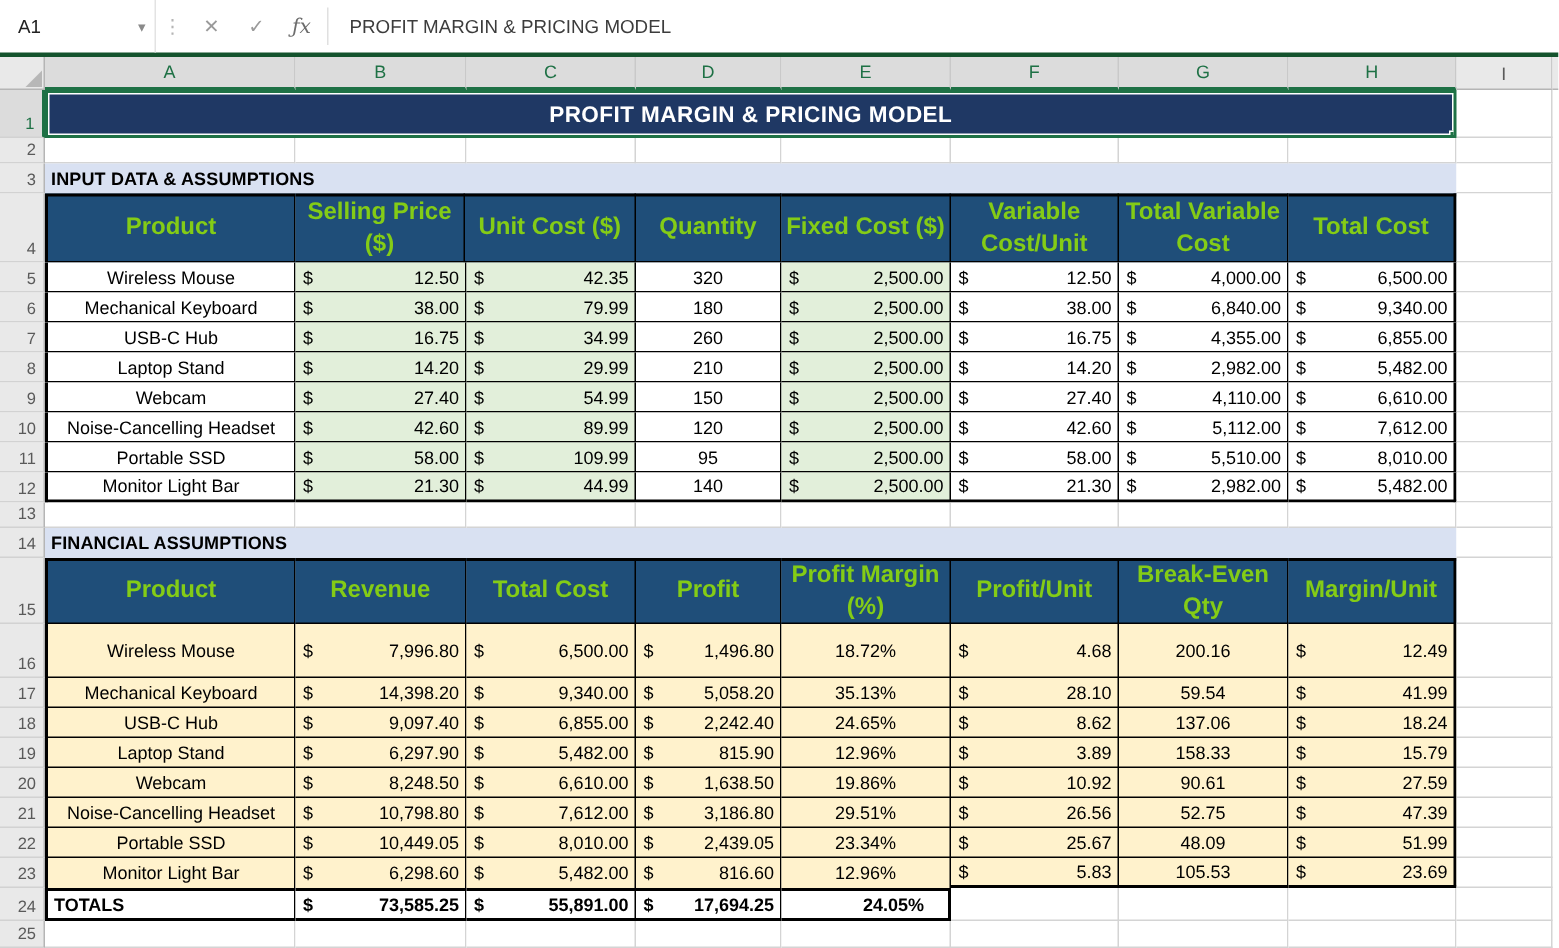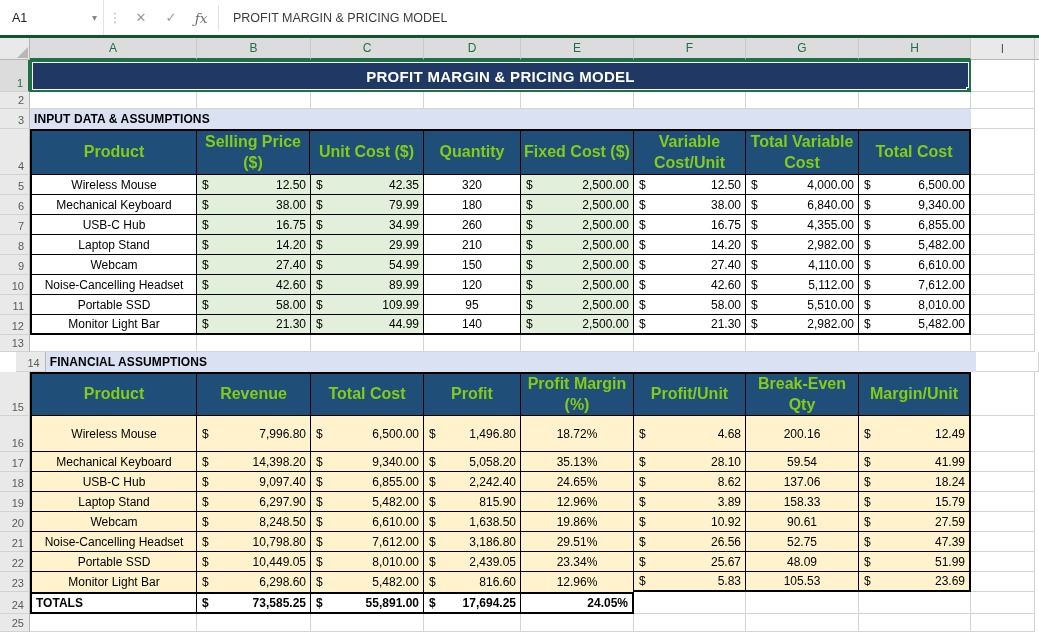--- a/index.html
+++ b/index.html
@@ -38,21 +38,21 @@
   .tc{border-right:1px solid #000; border-bottom:1px solid #000;}
   .cfirst{border-left:2px solid #000;}
   .clast{border-right-width:2px;}
   .rtop{border-top:2px solid #000;}
   .rbot{border-bottom-width:2px; border-bottom-style:solid; border-bottom-color:#000;}
   .nobot{border-bottom:none;}
   .th{background:var(--navy); color:#84cc16; font-weight:bold; justify-content:center; text-align:center; font-size:16px; line-height:1.3; padding:0 2px;}
   .money{justify-content:space-between; padding:0 4px 0 5px;}
   .txt{justify-content:center; text-align:center;}
   .num{justify-content:center;}
-  .pctr{justify-content:flex-end; padding-right:4px;}
+  .pctr{justify-content:flex-end; padding-right:16px;}
   .lbl{justify-content:flex-start; padding-left:4px; font-weight:bold;}
   .bold{font-weight:bold;}
   .g{background:var(--gfill);}
   .y{background:var(--yfill);}
 
   
   .wA{width:167px}.wB{width:114px}.wC{width:113px}.wD{width:97px}.wE{width:113px}
   .wF{width:112px}.wG{width:113px}.wH{width:112px}.wI{width:64px}.wAH{width:941px}
 
   
@@ -374,21 +374,21 @@
         <div class="c gc wA"></div>
         <div class="c gc wB"></div>
         <div class="c gc wC"></div>
         <div class="c gc wD"></div>
         <div class="c gc wE"></div>
         <div class="c gc wF"></div>
         <div class="c gc wG"></div>
         <div class="c gc wH"></div>
         <div class="c gc wI"></div>
       </div>
-      <div class="row" style="height: 20px; padding-left: 16px;">
+      <div class="row" style="height: 20px;">
         <div class="rn">14</div>
         <div class="c band wAH">FINANCIAL ASSUMPTIONS</div>
         <div class="c gc wI"></div>
       </div>
       <div class="row" style="height: 44px;">
         <div class="rn">15</div>
         <div class="c tc th rtop wA cfirst">Product</div>
         <div class="c tc th rtop wB">Revenue</div>
         <div class="c tc th rtop wC">Total Cost</div>
         <div class="c tc th rtop wD">Profit</div>

